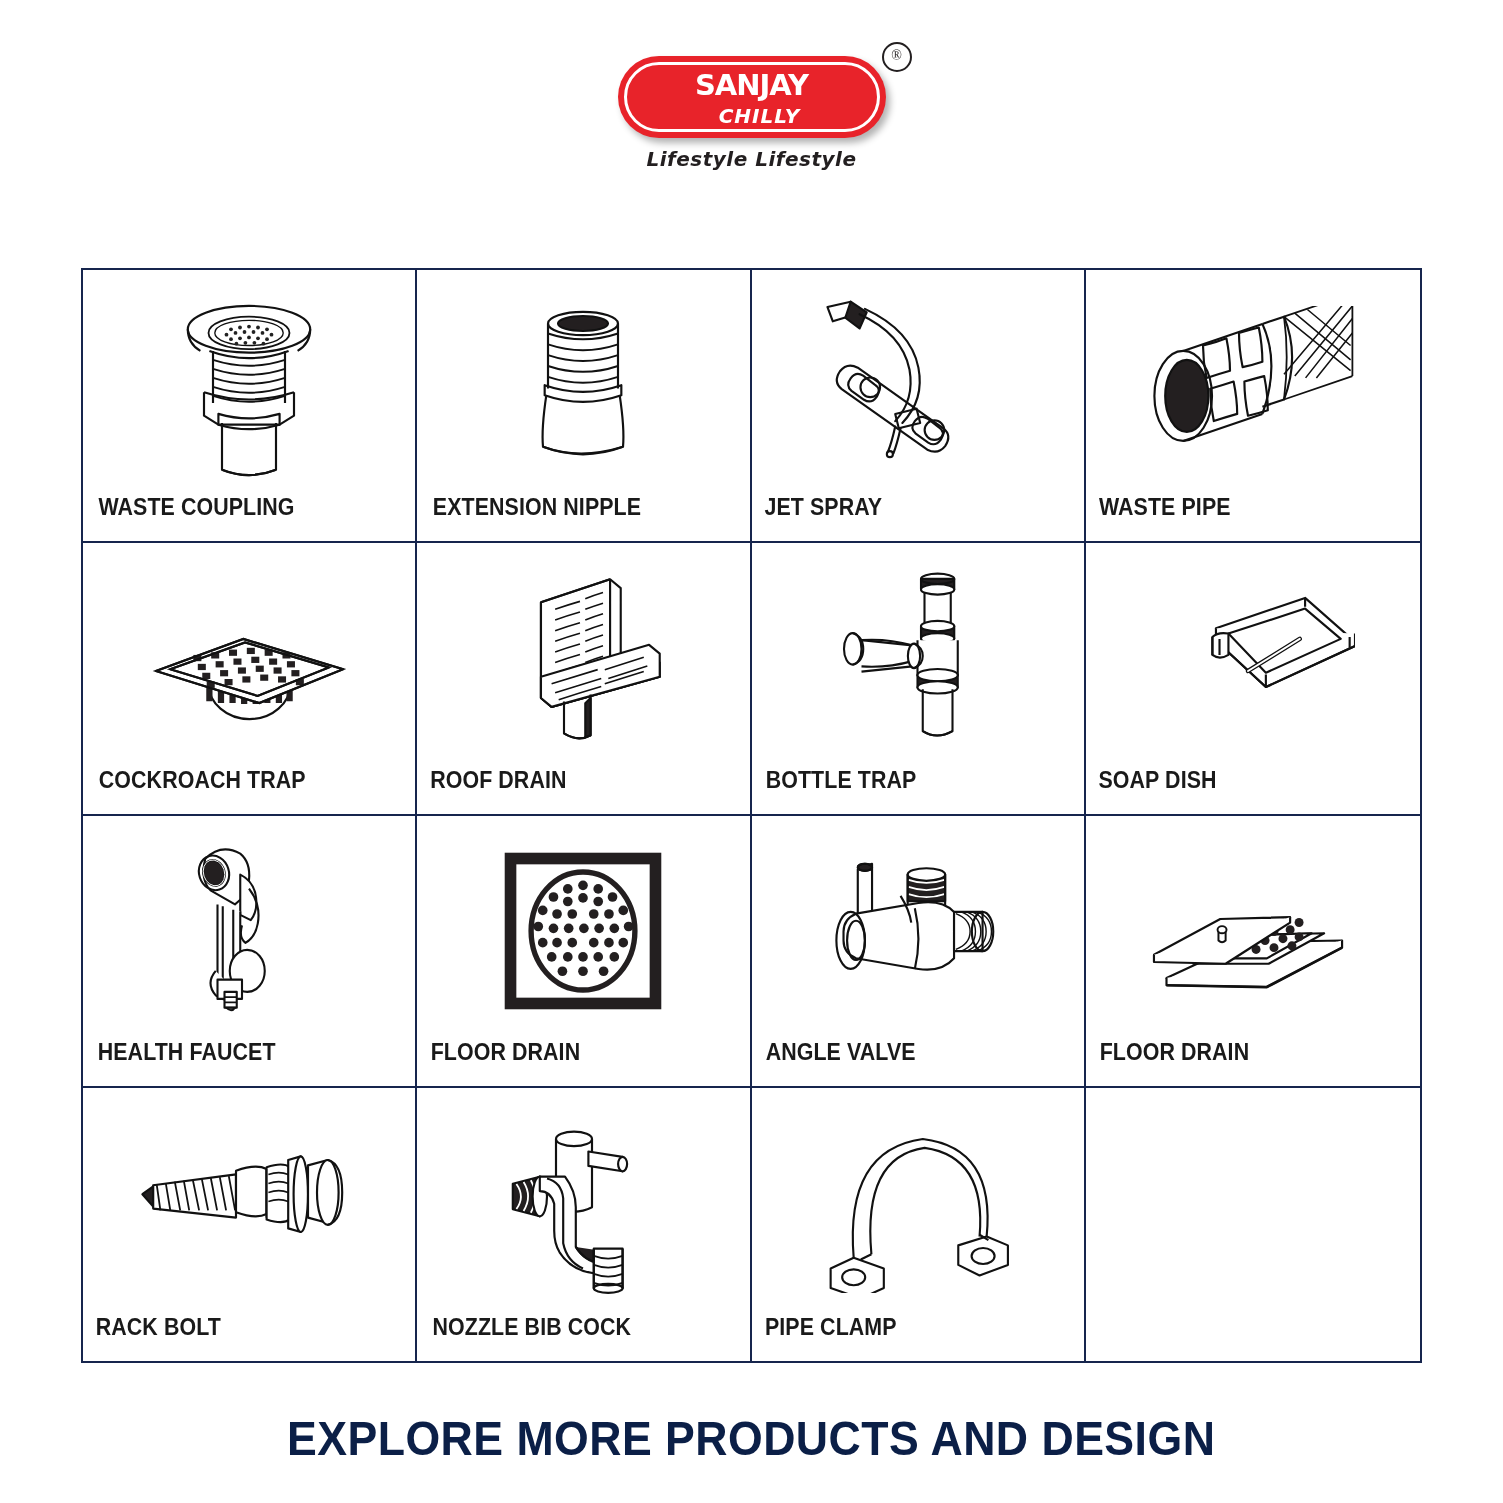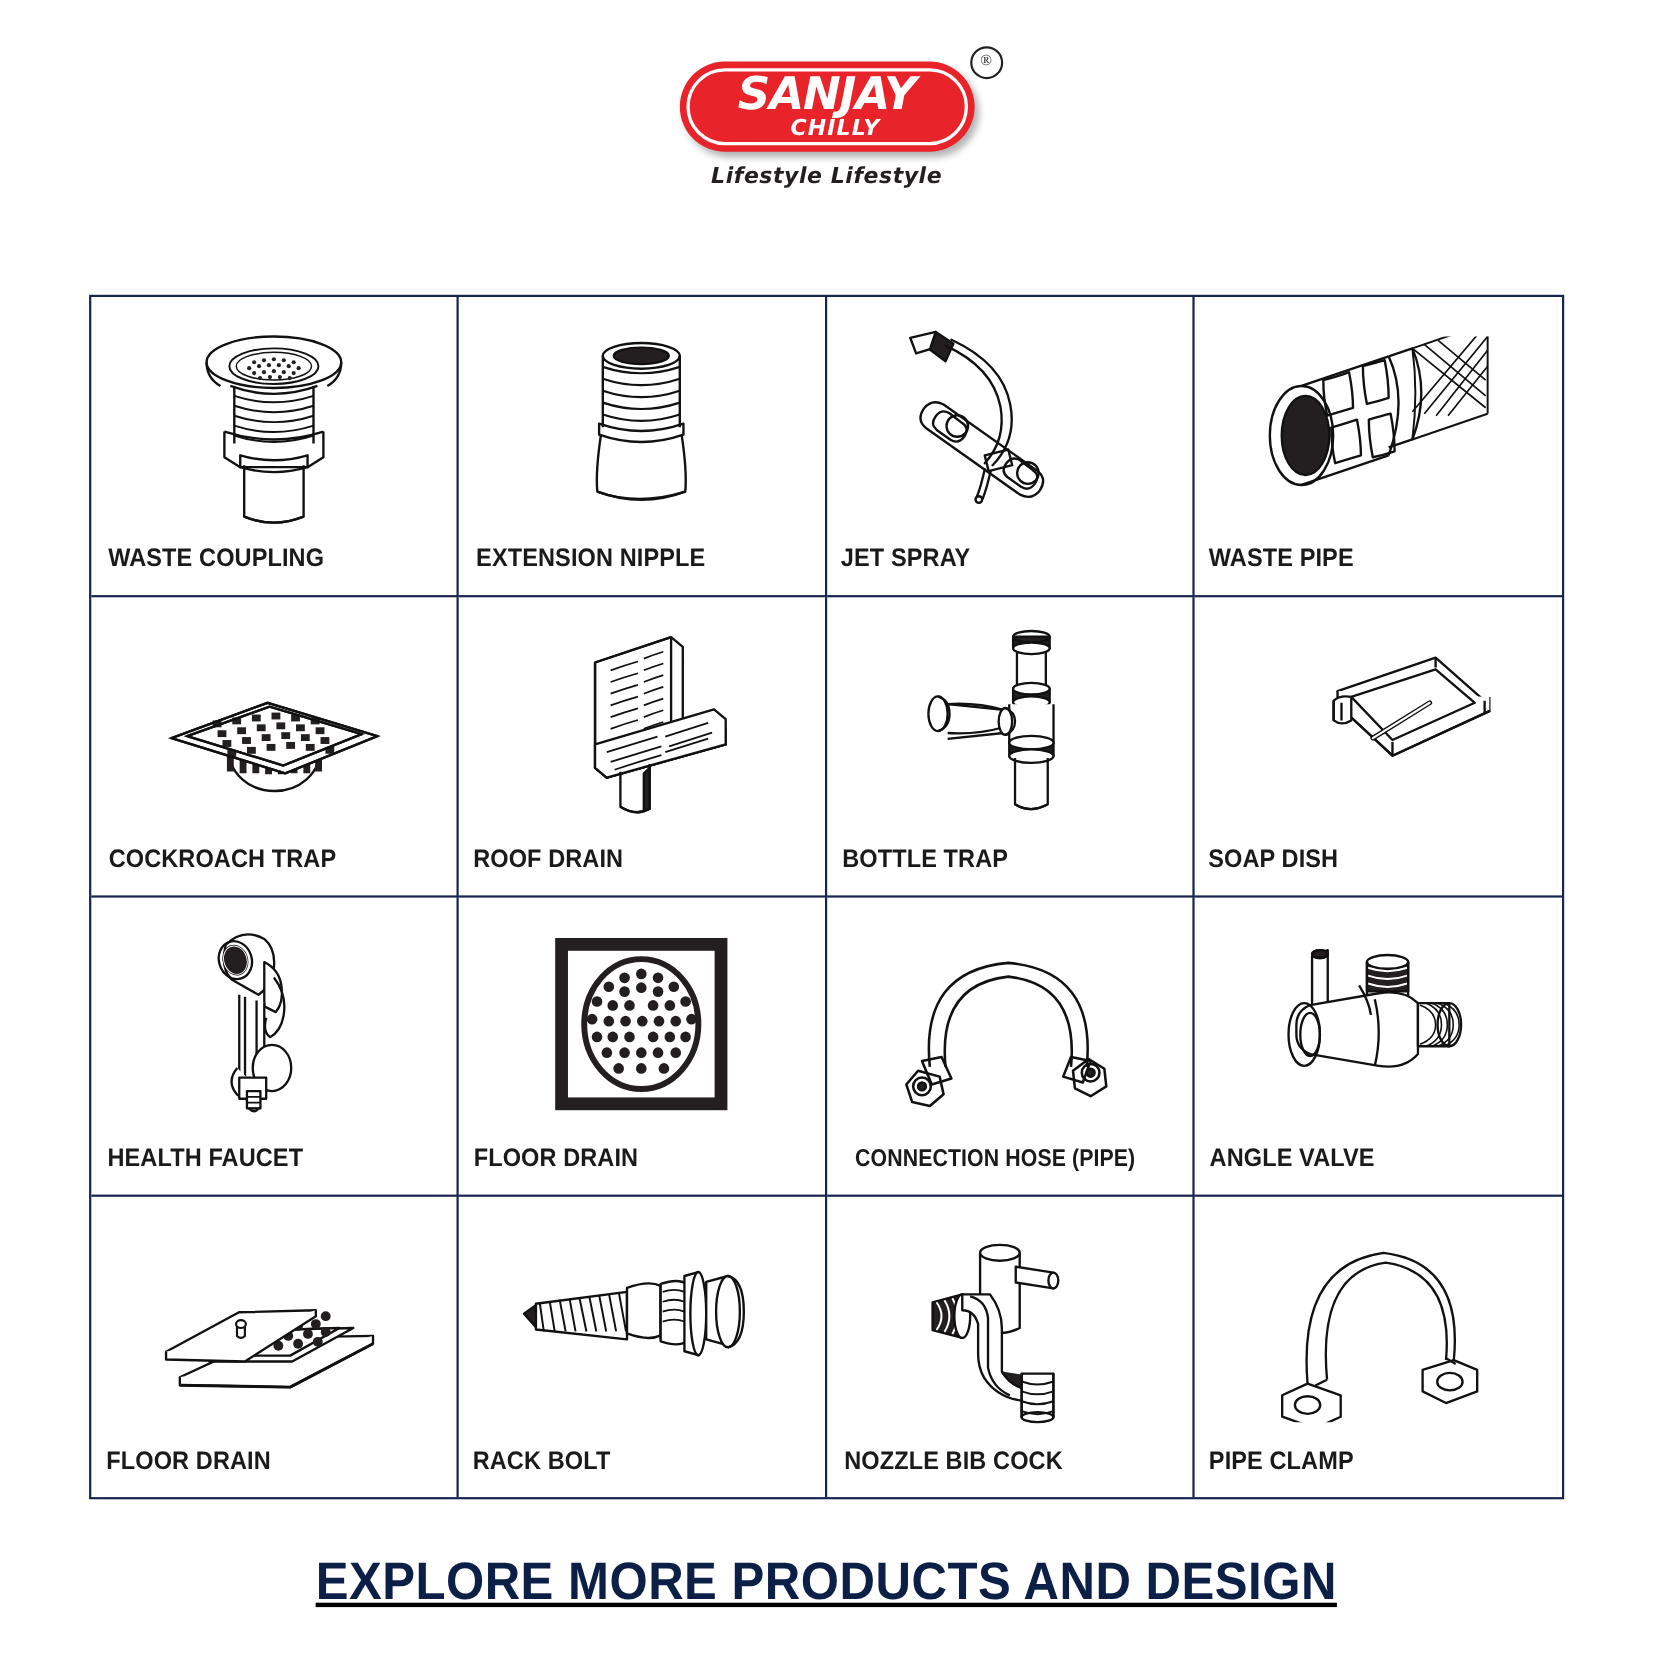--- a/index.html
+++ b/index.html
@@ -21,21 +21,21 @@
     background:var(--brand,#e8232a);
     border-radius:41px/41px;
     box-shadow:4px 5px 7px rgba(0,0,0,.30);
   }
   .logo-badge:before{
     content:"";position:absolute;left:6px;top:6px;right:6px;bottom:6px;
     border:3px solid #ffffff;border-radius:36px/36px;
   }
   .logo-main{
     position:absolute;left:0;right:0;top:9px;
-    font-size:41px;line-height:41px;font-weight:bold;font-style:italic;
+    font-size:29px;line-height:41px;font-weight:bold;
     letter-spacing:-1px;color:#ffffff;
     font-family:"DejaVu Sans", sans-serif;
     -webkit-text-stroke:0;
   }
   .logo-sub{
     position:absolute;left:16px;right:0;top:50px;
     font-size:20px;line-height:20px;font-weight:bold;font-style:italic;
     letter-spacing:1px;color:#ffffff;
     font-family:"DejaVu Sans", sans-serif;
   }
@@ -80,21 +80,21 @@
     padding:6px 2px 20px 2px;
     font-size:23px;font-weight:bold;color:#1a1a1a;
     letter-spacing:.1px;text-align:center;white-space:nowrap;
     font-family:"Liberation Sans", sans-serif;
     transform:scaleX(.93);transform-origin:center;
   }
   .cell-label.long{font-size:22px;transform:scaleX(.88);}
   
   #footer-banner{
     position:absolute;left:0;top:1398px;width:1503px;height:80px;
-    display:flex;align-items:center;justify-content:center;text-decoration:underline;
+    display:flex;align-items:center;justify-content:center;
   }
   #footer-banner .txt{
     font-size:48px;font-weight:bold;letter-spacing:.5px;
     color:var(--navy,#0b1f47);
     font-family:"Liberation Sans", sans-serif;
     transform:scaleX(.93);transform-origin:center;
     white-space:nowrap;
   }
 </style>
 </head>
@@ -429,39 +429,20 @@
             <circle cx="130" cy="124" r="5.4"></circle>
           <circle cx="72" cy="140" r="5.4"></circle>
             <circle cx="95" cy="140" r="5.4"></circle>
             <circle cx="118" cy="140" r="5.4"></circle>
         </g>
       </svg>
     </div>
     <div class="cell-label">FLOOR DRAIN</div>
   </div>
 
-  <div class="cell">
-    <div class="art">
-      <svg viewBox="0 0 230 170" width="205" height="155">
-        <g fill="none" stroke="#111" stroke-width="2.6" stroke-linejoin="round">
-          <path d="M34 128 q-10 -98 80 -106 q90 8 80 106"></path>
-          <path d="M50 128 q-8 -84 64 -92 q72 8 64 92"></path>
-          <path d="M26 122 l20 -4 l10 22 l-20 6 z"></path>
-          <path d="M22 132 l-12 14 l6 18 l18 4 l14 -12 l-4 -18 z"></path>
-          <circle cx="26" cy="148" r="9"></circle>
-          <circle cx="26" cy="148" r="4" fill="#231f20"></circle>
-          <path d="M178 118 l20 4 l-8 22 l-20 -6 z"></path>
-          <path d="M196 120 l16 10 l2 18 l-16 10 l-16 -8 l-2 -18 z"></path>
-          <circle cx="198" cy="134" r="9"></circle>
-          <circle cx="198" cy="134" r="4" fill="#231f20"></circle>
-        </g>
-      </svg>
-    </div>
-    <div class="cell-label long">CONNECTION HOSE (PIPE)</div>
-  </div>
 
   <div class="cell">
     <div class="art">
       <svg viewBox="0 0 230 180" width="205" height="165">
         <g fill="none" stroke="#111" stroke-width="2.4" stroke-linejoin="round">
           <path d="M48 20 l16 -6 l0 76 l-16 4 z" fill="#fff"></path>
           <ellipse cx="56" cy="18" rx="8" ry="4" fill="#231f20"></ellipse>
           <ellipse cx="56" cy="18" rx="8" ry="4" fill="none" stroke="#111"></ellipse>
           <path d="M104 26 l42 0 l0 30 l-42 0 z" fill="#231f20"></path>
           <ellipse cx="125" cy="26" rx="21" ry="7" fill="#fff"></ellipse>

